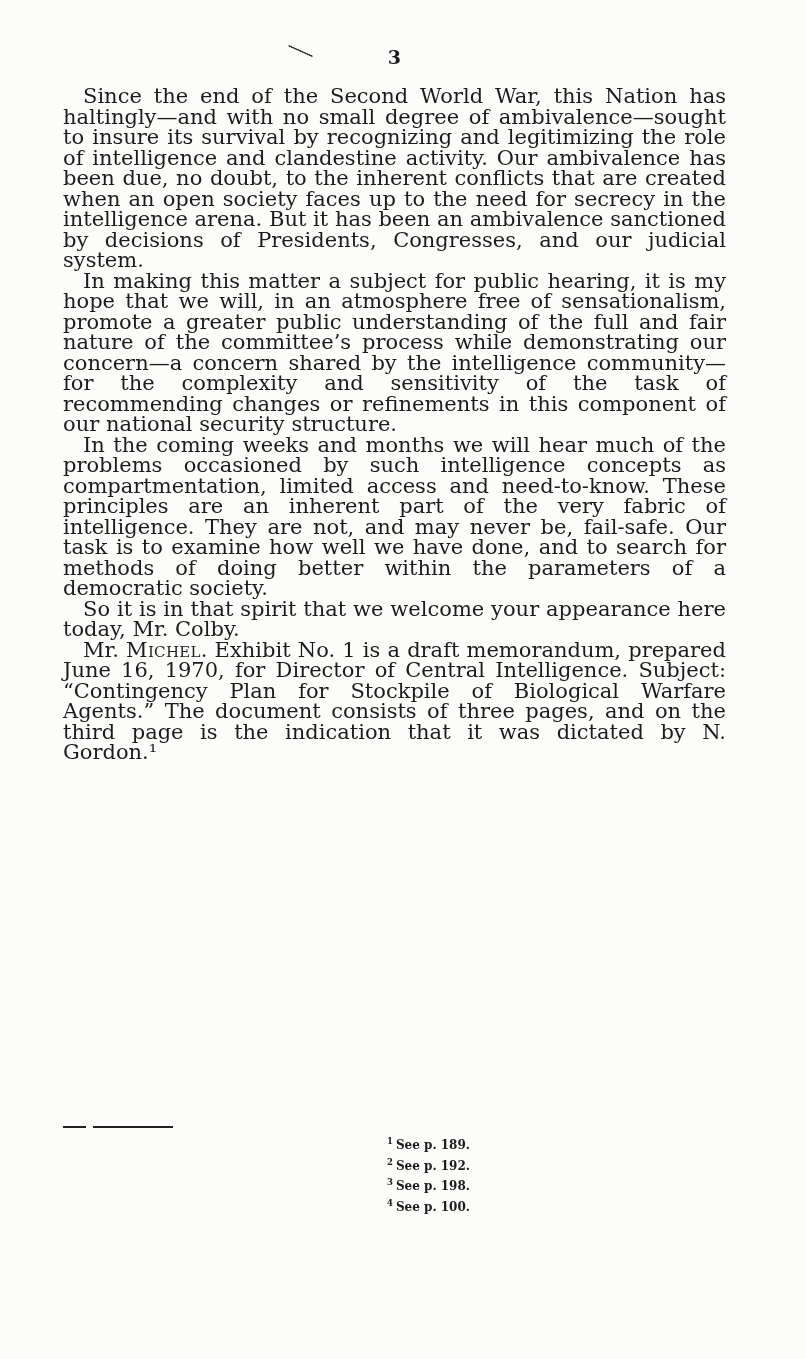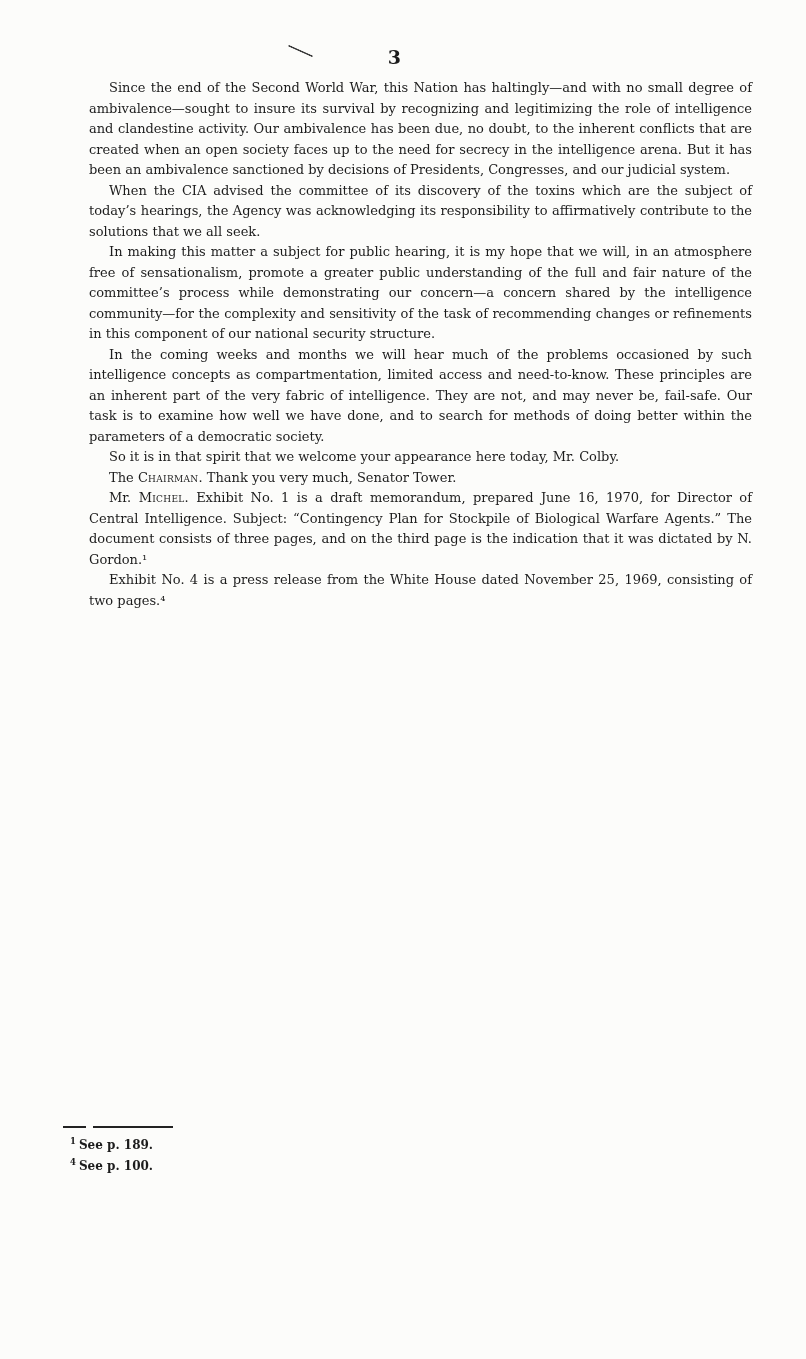--- a/index.html
+++ b/index.html
@@ -32,27 +32,26 @@
     top: 46px;
     left: 63px;
     width: 663px;
     text-align: center;
     font-size: 19px;
     font-weight: 700;
     letter-spacing: 0.5px;
   }
   .body-text {
     position: absolute;
-    top: 78px;
+    top: 86px;
     left: 63px;
     width: 663px;
-    font-size: 13px;
+    font-size: 21px;
     line-height: 20.5px;
     text-align: justify;
-    margin-left: 26px;
   }
   .para {
     margin: 0;
     padding: 0;
     text-indent: 20px;
   }
   .speaker {
     font-variant: small-caps;
     letter-spacing: 0.3px;
   }
@@ -81,20 +80,21 @@
     position: absolute;
     left: 70px;
     top: 1133px;
     width: 400px;
     font-size: 12px;
     line-height: 16.5px;
     font-weight: 700;
   }
   .footnote {
     margin: 0;
+    text-align: right;
   }
   .fn-marker {
     vertical-align: super;
     font-size: 8.5px;
     margin-right: 3px;
   }
 </style>
 </head>
 <body>
 
@@ -102,42 +102,41 @@
 
   <div class="scratch-mark"></div>
 
   <div class="page-number">3</div>
 
   <div class="body-text">
 
     <p class="para">Since the end of the Second World War, this Nation has haltingly—and with no small degree of ambivalence—sought to insure its survival by recognizing and legitimizing the role of intelligence and clandestine activity. Our ambivalence has been due, no doubt, to the inherent conflicts that are created when an open society faces up to the need for secrecy in the intelligence arena. But it has been an ambivalence sanctioned by decisions of Presidents, Congresses, and our judicial system.</p>
 
 
-    <p class="para">When the CIA advised the committee of its discovery of the toxins which are the subject of today’s hearings, the Agency was acknowledging its responsibility to affirmatively contribute to the solutions that we all seek.</p>
 
     <p class="para"><span class="scan-underline">In making this matter a subject for public hearing,</span><span> it is my hope that we will, in an atmosphere free of sensationalism, promote a greater public understanding of the full and fair nature of the committee’s process while demonstrating our concern—a concern shared by the intelligence community—for the complexity and sensitivity of the task of recommending changes or refinements in this component of our national security structure.</span></p>
 
     <p class="para">In the coming weeks and months we will hear much of the problems occasioned by such intelligence concepts as compartmentation, limited access and need-to-know. These principles are an inherent part of the very fabric of intelligence. They are not, and may never be, fail-safe. Our task is to examine how well we have done, and to search for methods of doing better within the parameters of a democratic society.</p>
 
     <p class="para">So it is in that spirit that we welcome your appearance here today, Mr. Colby.</p>
 
-    <p class="para"><span>The </span><span class="speaker">Chairman</span><span>. Thank you very much, Senator Tower.</span></p>
 
     <p class="para"><span>Mr. </span><span class="speaker">Michel</span><span>. Exhibit No. 1 is a draft memorandum, prepared June 16, 1970, for Director of Central Intelligence. Subject: “Contingency Plan for Stockpile of Biological Warfare Agents.” The document consists of three pages, and on the third page is the indication that it was dictated by N. Gordon.¹</span></p>
 
 
 
 
-    <p class="para">Exhibit No. 4 is a press release from the White House dated November 25, 1969, consisting of two pages.⁴</p>
 
   </div>
 
   <div class="footnote-rule">
     <div class="seg1"></div>
     <div class="seg2"></div>
   </div>
 
   <div class="footnotes">
     <p class="footnote"><span class="fn-marker">1</span><span>See p. 189.</span></p>
+    <p class="footnote"><span class="fn-marker">2</span><span>See p. 192.</span></p>
+    <p class="footnote"><span class="fn-marker">3</span><span>See p. 198.</span></p>
     <p class="footnote"><span class="fn-marker">4</span><span>See p. 100.</span></p>
   </div>
 
 </div>
 
 </body></html>

